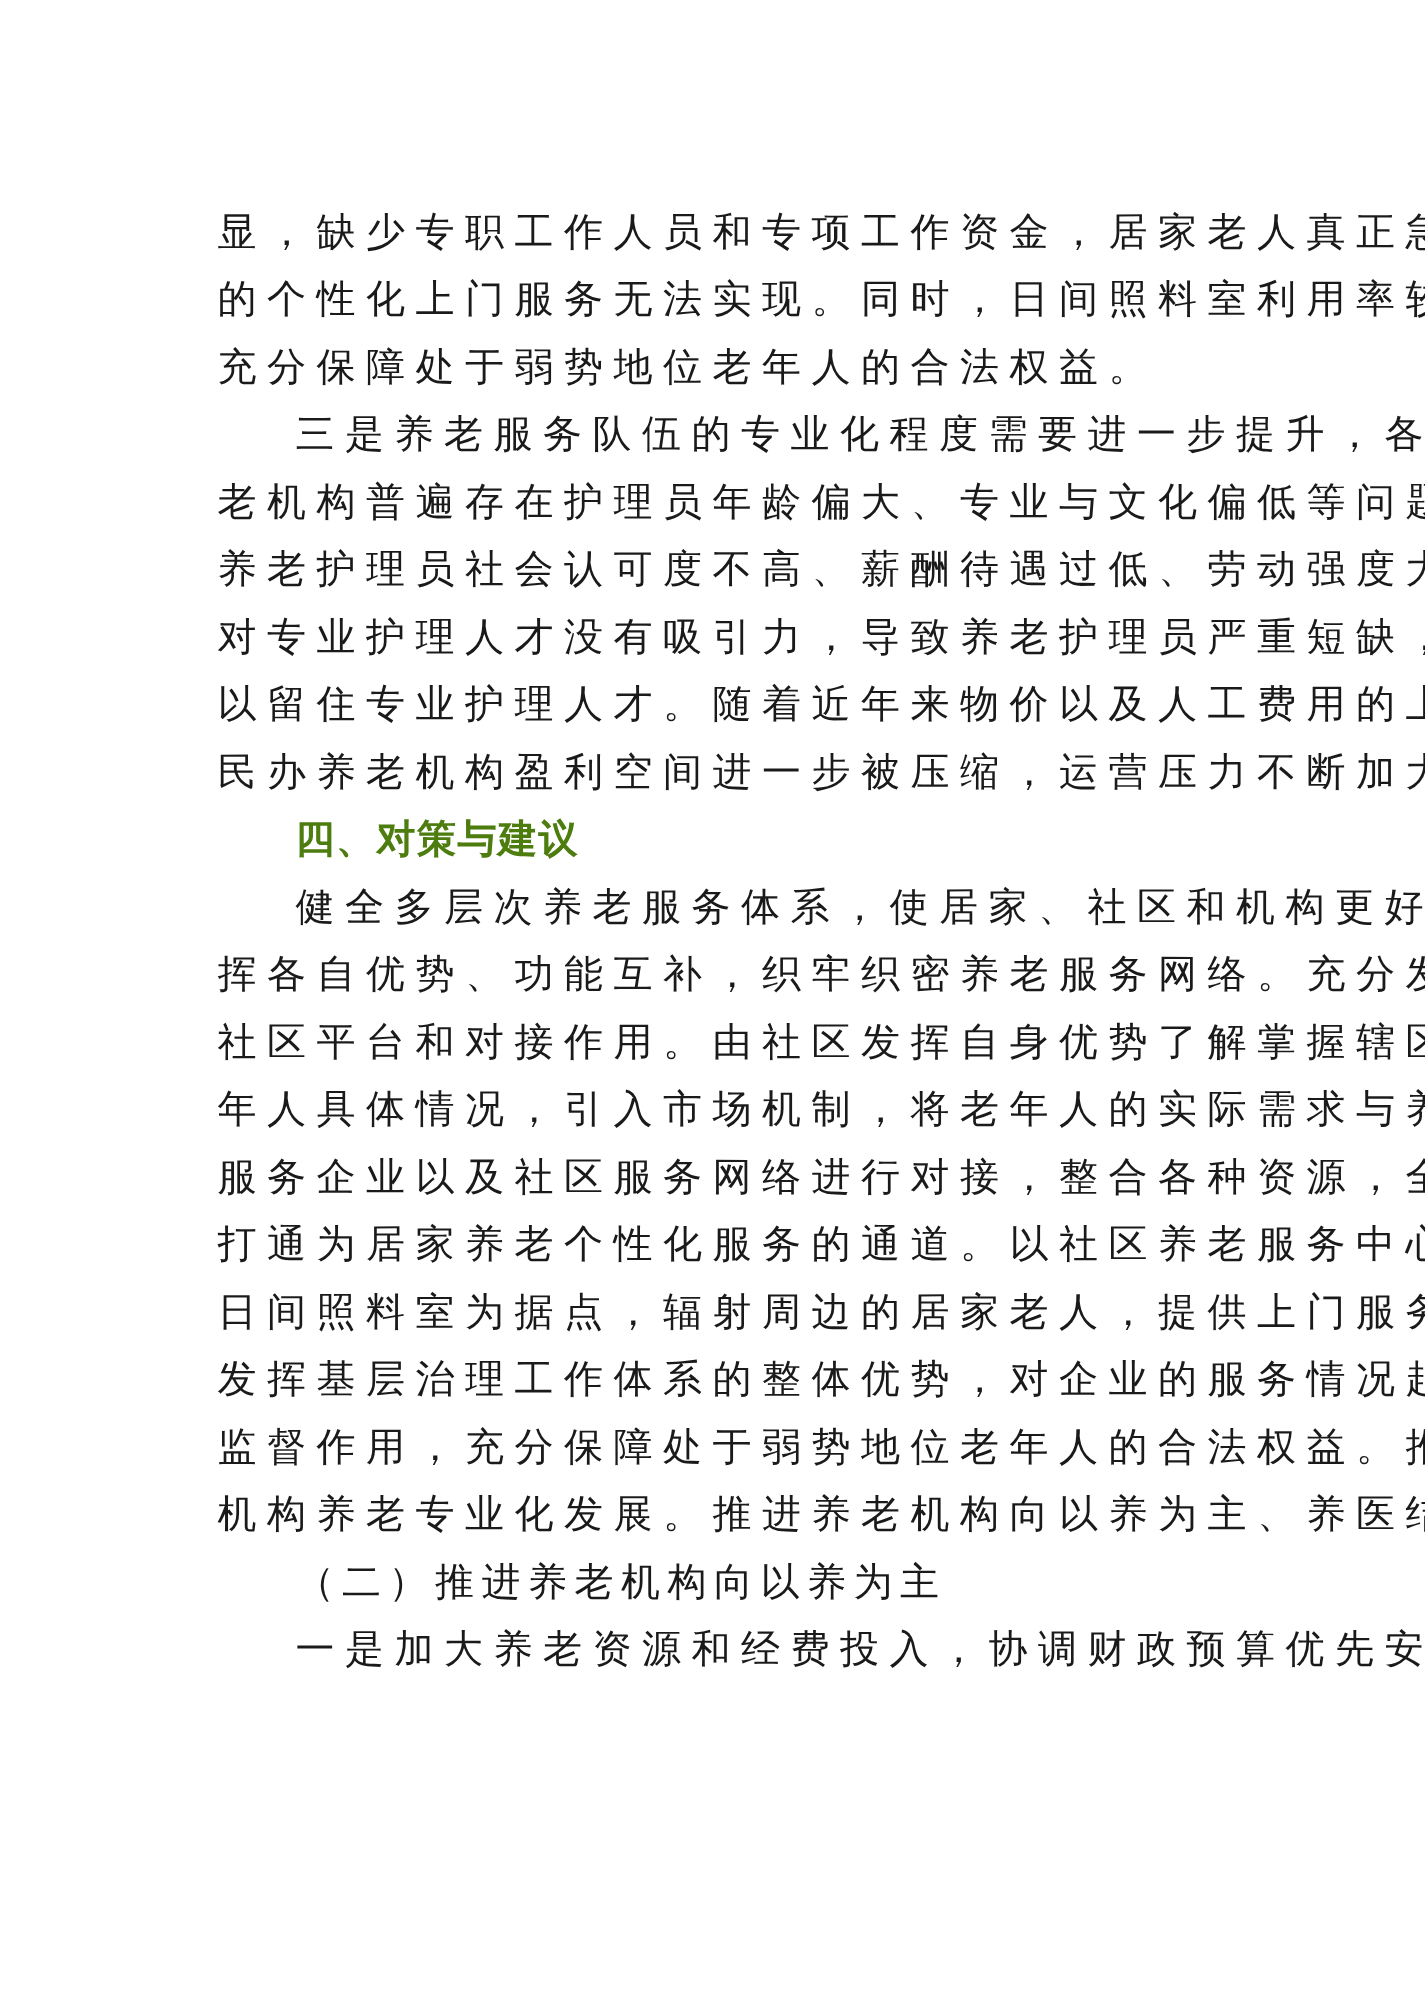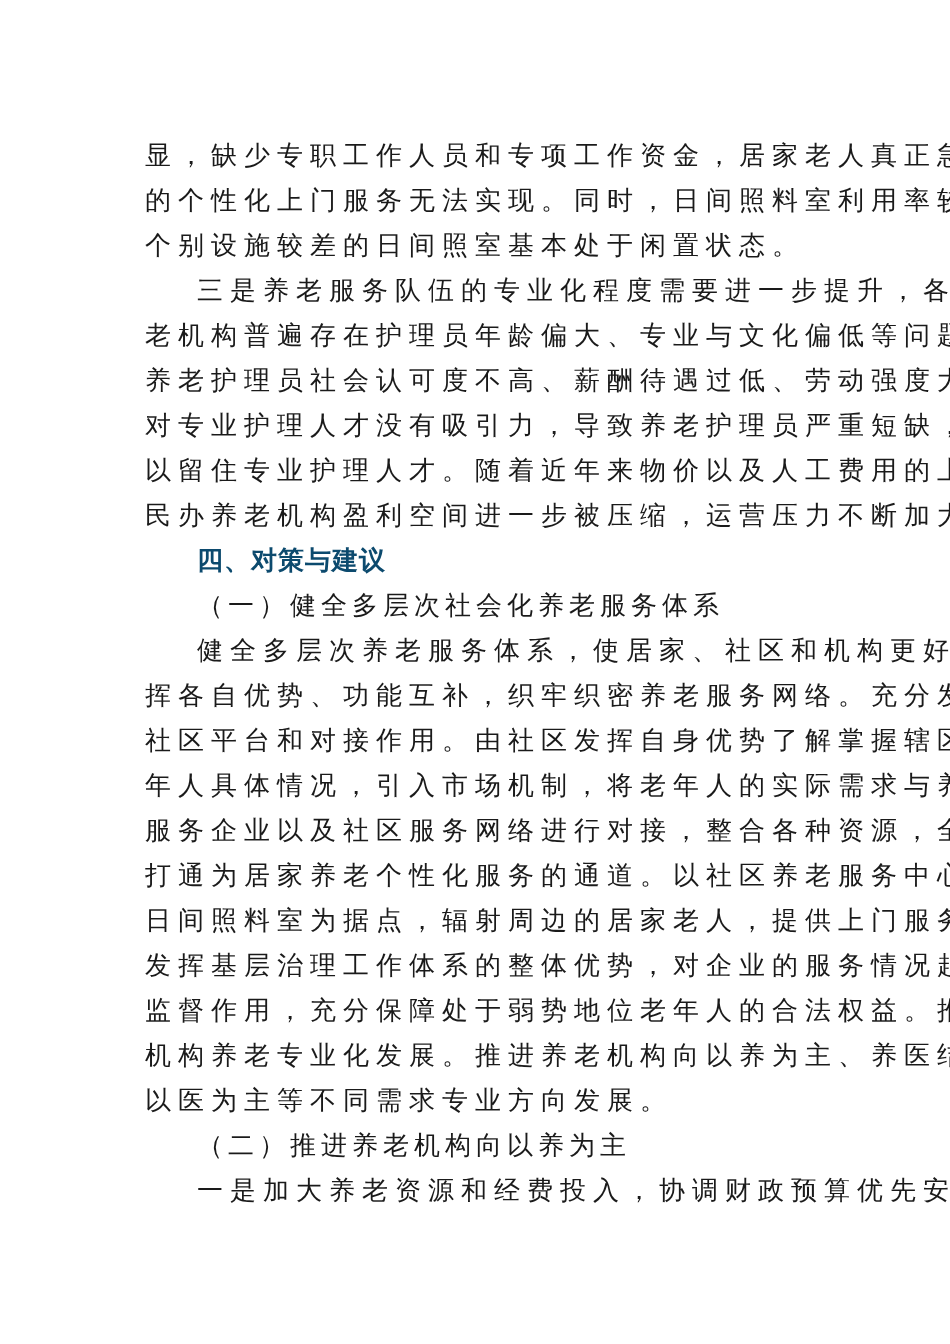--- a/index.html
+++ b/index.html
@@ -30,47 +30,45 @@
     overflow: visible;
   }
   .indent {
     padding-left: 52px;
   }
   .h1 {
     font-family: "DejaVu Sans", "Liberation Sans", sans-serif;
     font-weight: bold;
     font-size: 26px;
     letter-spacing: 1px;
-    color: #0c4a6e;
+    color: #4d7c0f;
   }
   .h2 {
     letter-spacing: 5px;
   }
 </style>
 </head>
 <body>
 
 <div class="page">
   <div class="line">显，缺少专职工作人员和专项工作资金，居家老人真正急需</div>
   <div class="line">的个性化上门服务无法实现。同时，日间照料室利用率较低</div>
-  <div class="line">个别设施较差的日间照室基本处于闲置状态。</div>
+  <div class="line">充分保障处于弱势地位老年人的合法权益。</div>
   <div class="line indent">三是养老服务队伍的专业化程度需要进一步提升，各养</div>
   <div class="line">老机构普遍存在护理员年龄偏大、专业与文化偏低等问题。</div>
   <div class="line">养老护理员社会认可度不高、薪酬待遇过低、劳动强度大，</div>
   <div class="line">对专业护理人才没有吸引力，导致养老护理员严重短缺，难</div>
   <div class="line">以留住专业护理人才。随着近年来物价以及人工费用的上涨</div>
   <div class="line">民办养老机构盈利空间进一步被压缩，运营压力不断加大。</div>
   <div class="line indent h1">四、对策与建议</div>
-  <div class="line indent h2">（一）健全多层次社会化养老服务体系</div>
   <div class="line indent">健全多层次养老服务体系，使居家、社区和机构更好发</div>
   <div class="line">挥各自优势、功能互补，织牢织密养老服务网络。充分发挥</div>
   <div class="line">社区平台和对接作用。由社区发挥自身优势了解掌握辖区老</div>
   <div class="line">年人具体情况，引入市场机制，将老年人的实际需求与养老</div>
   <div class="line">服务企业以及社区服务网络进行对接，整合各种资源，全面</div>
   <div class="line">打通为居家养老个性化服务的通道。以社区养老服务中心或</div>
   <div class="line">日间照料室为据点，辐射周边的居家老人，提供上门服务，</div>
   <div class="line">发挥基层治理工作体系的整体优势，对企业的服务情况起到</div>
   <div class="line">监督作用，充分保障处于弱势地位老年人的合法权益。推动</div>
   <div class="line">机构养老专业化发展。推进养老机构向以养为主、养医结合</div>
-  <div class="line">以医为主等不同需求专业方向发展。</div>
   <div class="line indent h2">（二）推进养老机构向以养为主</div>
   <div class="line indent">一是加大养老资源和经费投入，协调财政预算优先安排</div>
 </div>
 
 </body></html>

